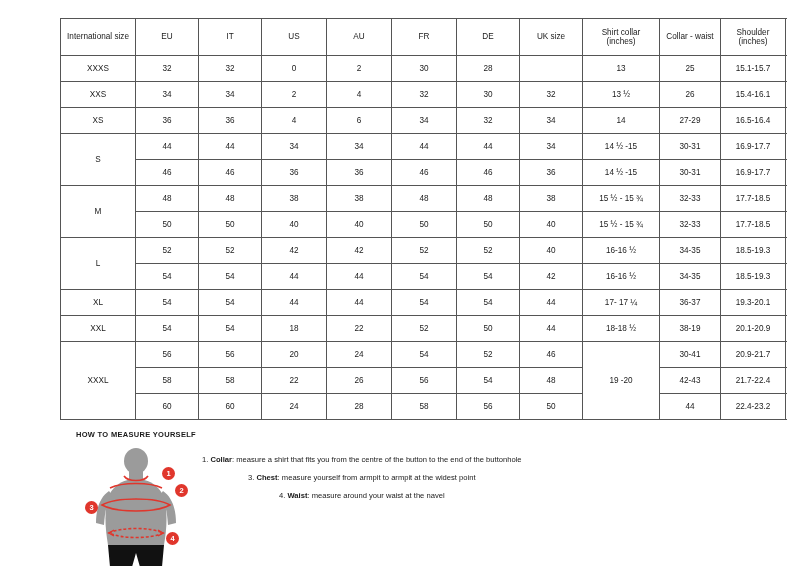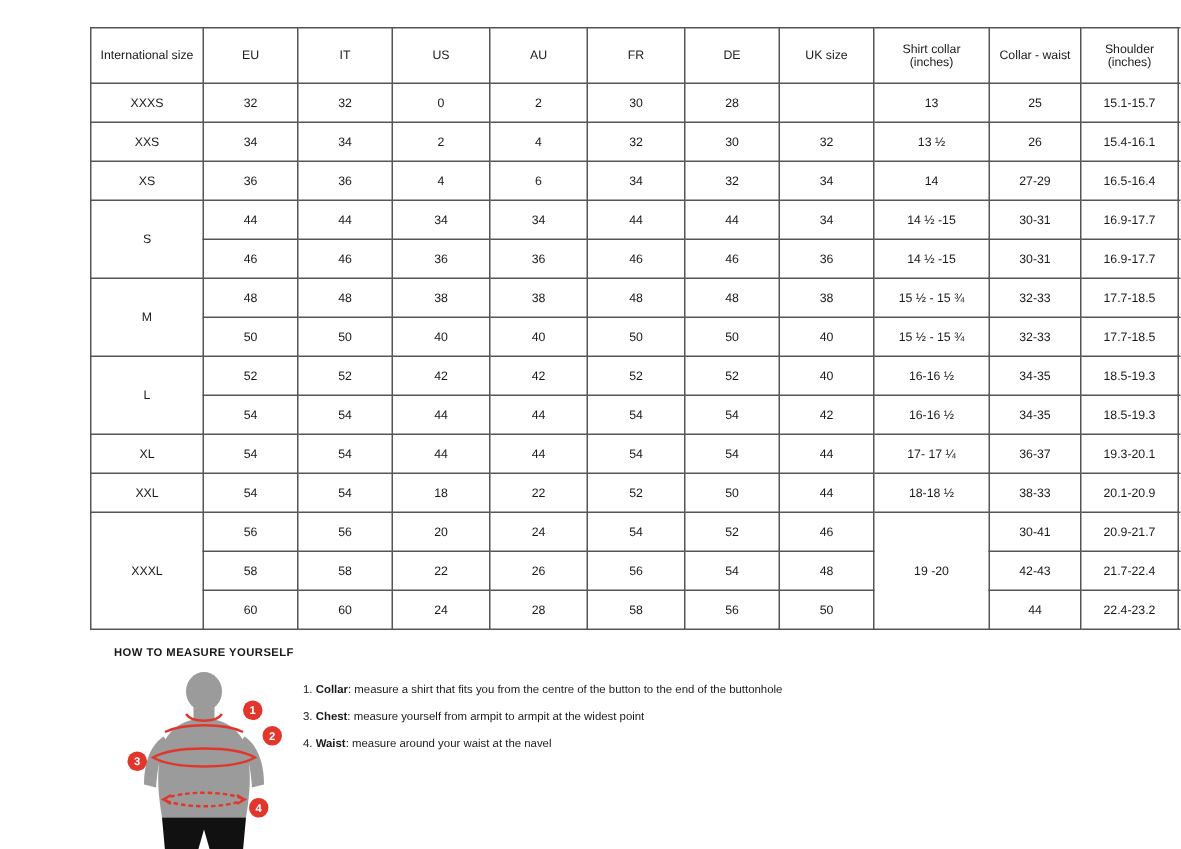--- a/index.html
+++ b/index.html
@@ -91,20 +91,21 @@
   }
   .steps {
     margin-left: 16px;
     padding-top: 8px;
   }
   .step {
     font-size: 7.6px;
     color: #1a1a1a;
     margin-bottom: 9px;
     line-height: 1.2;
+    text-align: center;
   }
   .step b { font-weight: bold; }
   .callout {
     position: absolute;
     width: 13px;
     height: 13px;
     border-radius: 50%;
     background: #e0362c;
     color: #ffffff;
     font-size: 7.5px;
@@ -285,21 +286,21 @@
         <tr>
           <td class="left-col">XXL</td>
           <td class="c-eu">54</td>
           <td class="c-it">54</td>
           <td class="c-us">18</td>
           <td class="c-au">22</td>
           <td class="c-fr">52</td>
           <td class="c-de">50</td>
           <td class="c-uk">44</td>
           <td class="c-collar">18-18 ½</td>
-          <td class="c-denim">38-33</td>
+          <td class="c-denim">38-19</td>
           <td class="c-shoulder">20.1-20.9</td>
           <td class="c-bust">22-22.8</td>
         </tr>
         <tr>
           <td class="left-col" rowspan="3">XXXL</td>
           <td class="c-eu">56</td>
           <td class="c-it">56</td>
           <td class="c-us">20</td>
           <td class="c-au">24</td>
           <td class="c-fr">54</td>

